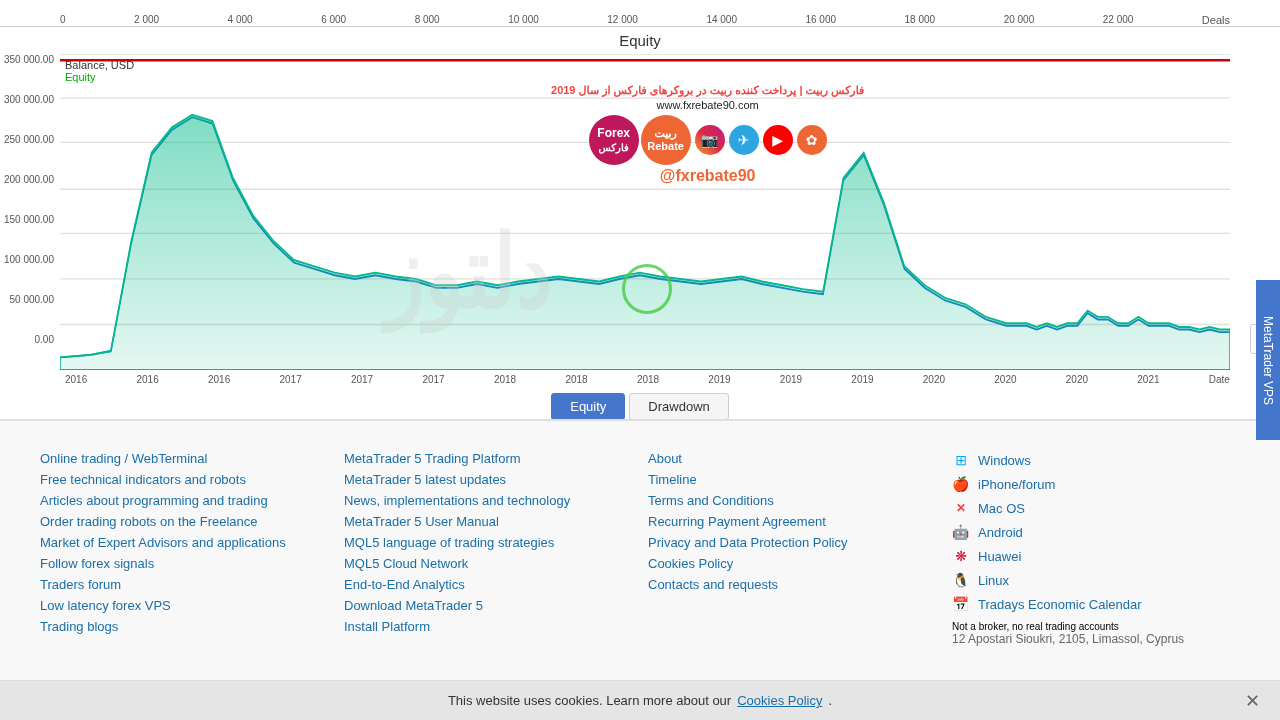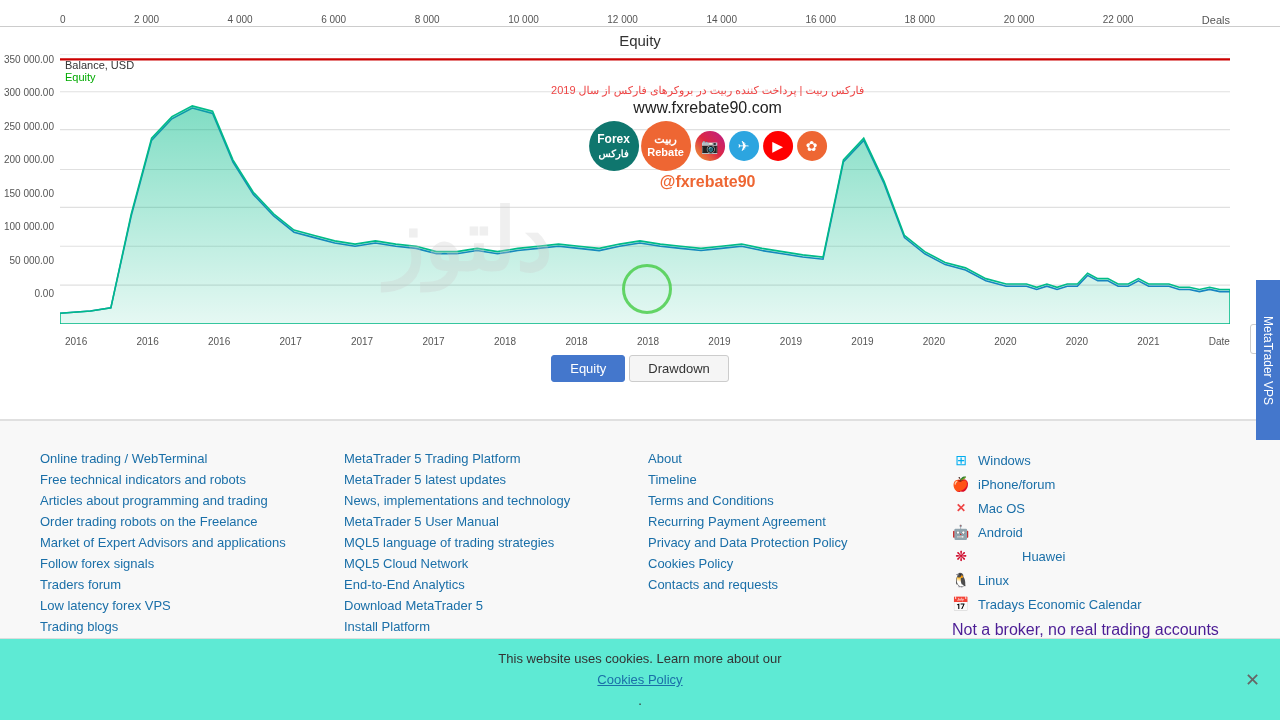--- a/index.html
+++ b/index.html
@@ -40,26 +40,26 @@
       transform: translateX(-30%);
       display: flex;
       flex-direction: column;
       align-items: center;
       z-index: 10;
     }
     .fxrebate-top-text {
       color: #e44;
       font-size: 11px;
       margin-bottom: 2px;
-      font-weight: normal;
+      font-weight: bold;
       direction: rtl;
     }
     .fxrebate-url {
       color: #222;
-      font-size: 16px;
+      font-size: 11px;
       margin-bottom: 4px;
     }
     .fxrebate-logos {
       display: flex;
       align-items: center;
       gap: 4px;
     }
     .fxrebate-main-logo {
       display: flex;
       gap: 2px;
@@ -68,21 +68,21 @@
       width: 48px;
       height: 48px;
       border-radius: 50%;
       display: flex;
       align-items: center;
       justify-content: center;
       font-size: 11px;
       font-weight: bold;
       color: #fff;
     }
-    .logo-forex { background: #0f766e; }
+    .logo-forex { background: #be185d; }
     .logo-rebate { background: #e63; }
     .social-icons {
       display: flex;
       gap: 4px;
       align-items: center;
     }
     .social-icon {
       width: 30px;
       height: 30px;
       border-radius: 50%;
@@ -188,47 +188,46 @@
 
     .win-icon { color: #00adef; }
     .apple-icon { color: #555; }
     .mac-icon { color: #e44; }
     .android-icon { color: #3ddc84; }
     .huawei-icon { color: #cf0a2c; }
     .linux-icon { color: #333; }
     .tradays-icon { color: #555; }
 
     .not-broker-text {
-      font-size: 16px;
-      color: #4c1d95;
+      font-size: 10px;
+      color: #000000;
       margin-top: 8px;
     }
 
     .address-text {
       font-size: 12px;
       color: #666;
     }
 
     
     .cookie-banner {
       position: fixed;
       bottom: 0;
       left: 0;
       right: 0;
-      background: #5eead4;
+      background: #e5e5e5;
       border-top: 1px solid #ddd;
       padding: 12px 40px;
       display: flex;
       align-items: center;
       justify-content: center;
       gap: 6px;
       font-size: 13px;
       color: #333;
       z-index: 1000;
-      flex-direction: column;
     }
 
     .cookie-banner a {
       color: #1a6fa8;
       text-decoration: underline;
       cursor: pointer;
     }
 
     .cookie-close {
       position: absolute;
@@ -295,21 +294,21 @@
     <span>14 000</span>
     <span>16 000</span>
     <span>18 000</span>
     <span>20 000</span>
     <span>22 000</span>
     <span style="color:#555; font-size:11px;">Deals</span>
   </div>
 
   <div class="equity-title">Equity</div>
 
-  <div style="position:relative; height:270px; margin: 0 50px 0 0;">
+  <div style="position:relative; height:316px; margin: 0 50px 0 0;">
 
     <div style="position:absolute; left:0; top:0; bottom:25px; width:58px; display:flex; flex-direction:column; justify-content:space-between; align-items:flex-end; padding-right:4px; font-size:10px; color:#555;">
       <span>350 000.00</span>
       <span>300 000.00</span>
       <span>250 000.00</span>
       <span>200 000.00</span>
       <span>150 000.00</span>
       <span>100 000.00</span>
       <span>50 000.00</span>
       <span>0.00</span>
@@ -372,21 +371,21 @@
       <div class="cursor-circle"></div>
 
       
       <div class="chart-legend">
         <div>Balance, USD</div>
         <div style="color:#00aa00;">Equity</div>
       </div>
     </div>
   </div>
 
-  <div style="display:flex; justify-content:space-between; padding: 12px 50px 0 65px; font-size:10px; color:#555; position:relative;">
+  <div style="display:flex; justify-content:space-between; padding: 4px 50px 0 65px; font-size:10px; color:#555; position:relative;">
     <span>2016</span>
     <span>2016</span>
     <span>2016</span>
     <span>2017</span>
     <span>2017</span>
     <span>2017</span>
     <span>2018</span>
     <span>2018</span>
     <span>2018</span>
     <span>2019</span>
@@ -460,21 +459,21 @@
       <div class="platform-item">
         <span class="platform-icon mac-icon" style="color:#e44; font-weight:bold; font-size:12px;">✕</span>
         <a href="#" style="color:#1a6fa8; text-decoration:none;">Mac OS</a>
       </div>
       <div class="platform-item">
         <span class="platform-icon android-icon">🤖</span>
         <a href="#" style="color:#1a6fa8; text-decoration:none;">Android</a>
       </div>
       <div class="platform-item">
         <span class="platform-icon huawei-icon">❋</span>
-        <a href="#" style="color:#1a6fa8; text-decoration:none;margin-left:44px;">Huawei</a>
+        <a href="#" style="color:#1a6fa8; text-decoration:none;">Huawei</a>
       </div>
       <div class="platform-item">
         <span class="platform-icon linux-icon">🐧</span>
         <a href="#" style="color:#1a6fa8; text-decoration:none;">Linux</a>
       </div>
       <div class="platform-item">
         <span class="platform-icon tradays-icon">📅</span>
         <a href="#" style="color:#1a6fa8; text-decoration:none;">Tradays Economic Calendar</a>
       </div>
       <div class="not-broker-text">Not a broker, no real trading accounts</div>

